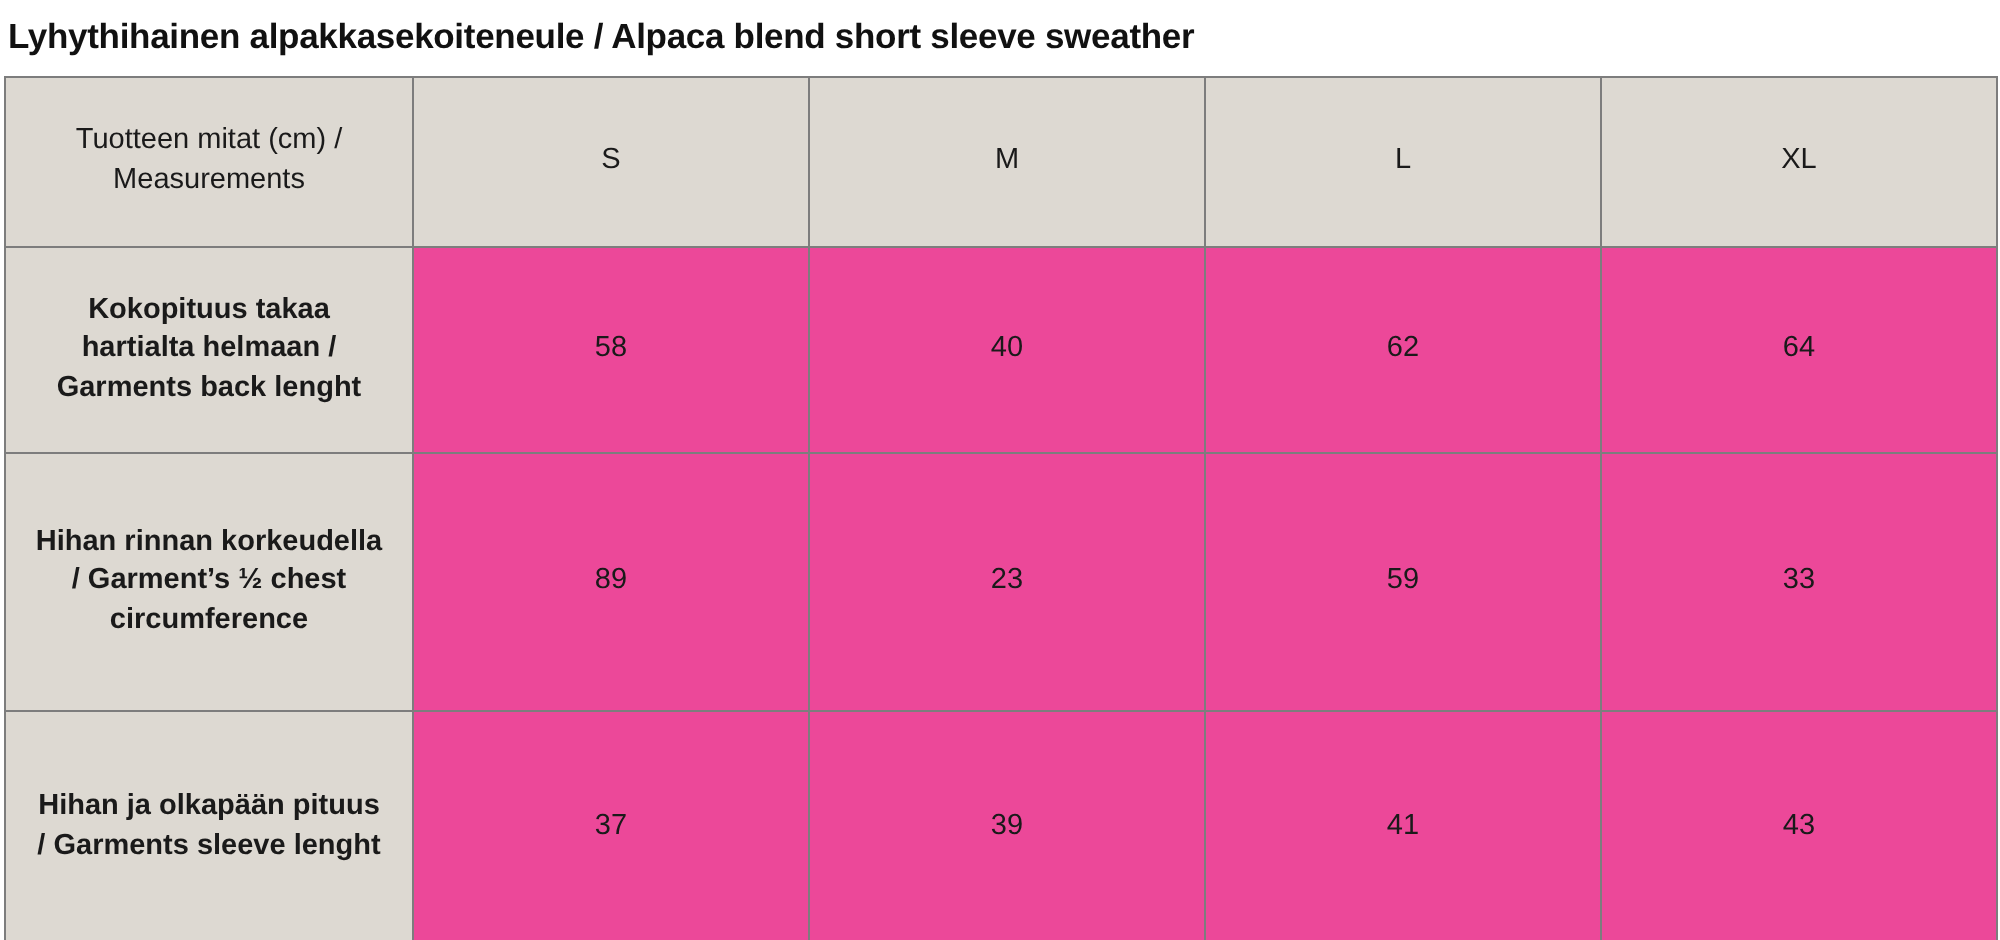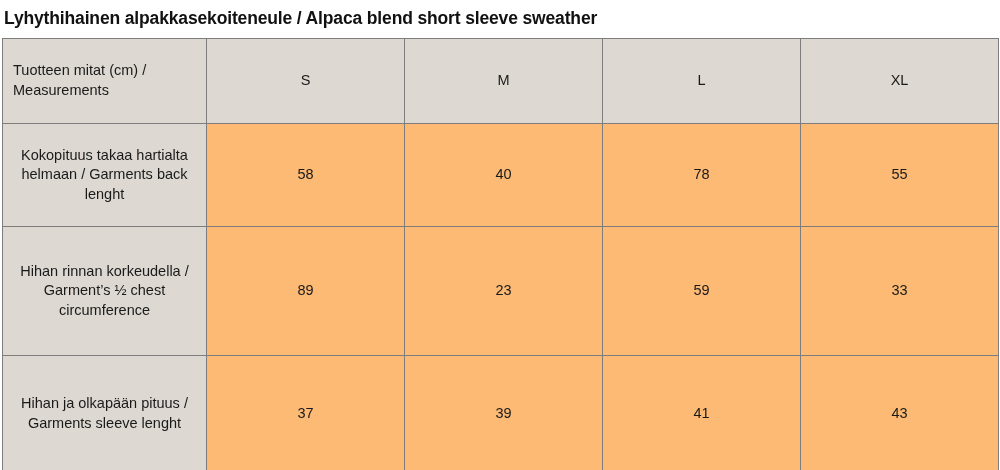--- a/index.html
+++ b/index.html
@@ -47,30 +47,30 @@
     line-height: 1.35;
   }
   col.label-col { width: 204px; }
   col.size-col  { width: 198px; }
 
   thead th {
     background: #ddd9d2;
     height: 72px;
   }
   thead th.header-label {
-    text-align: left;
+    text-align: center;
     padding: 6px 10px;
   }
   tbody th.row-label {
     background: #ddd9d2;
-    font-weight: normal;
+    font-weight: bold;
     padding: 8px 14px;
   }
   tbody td.value {
-    background: #fdba74;
+    background: #ec4899;
   }
   tr.r1 th, tr.r1 td { height: 86px; }
   tr.r2 th, tr.r2 td { height: 112px; }
   tr.r3 th, tr.r3 td { height: 100px; }
 </style>
 </head>
 <body>
 
 <div class="page">
 
@@ -91,22 +91,22 @@
         <th>M</th>
         <th>L</th>
         <th>XL</th>
       </tr>
     </thead>
     <tbody>
       <tr class="r1">
         <th class="row-label">Kokopituus takaa hartialta helmaan / Garments back lenght</th>
         <td class="value">58</td>
         <td class="value">40</td>
-        <td class="value">78</td>
-        <td class="value">55</td>
+        <td class="value">62</td>
+        <td class="value">64</td>
       </tr>
       <tr class="r2">
         <th class="row-label">Hihan rinnan korkeudella / Garment’s ½ chest circumference</th>
         <td class="value">89</td>
         <td class="value">23</td>
         <td class="value">59</td>
         <td class="value">33</td>
       </tr>
       <tr class="r3">
         <th class="row-label">Hihan ja olkapään pituus / Garments sleeve lenght</th>

